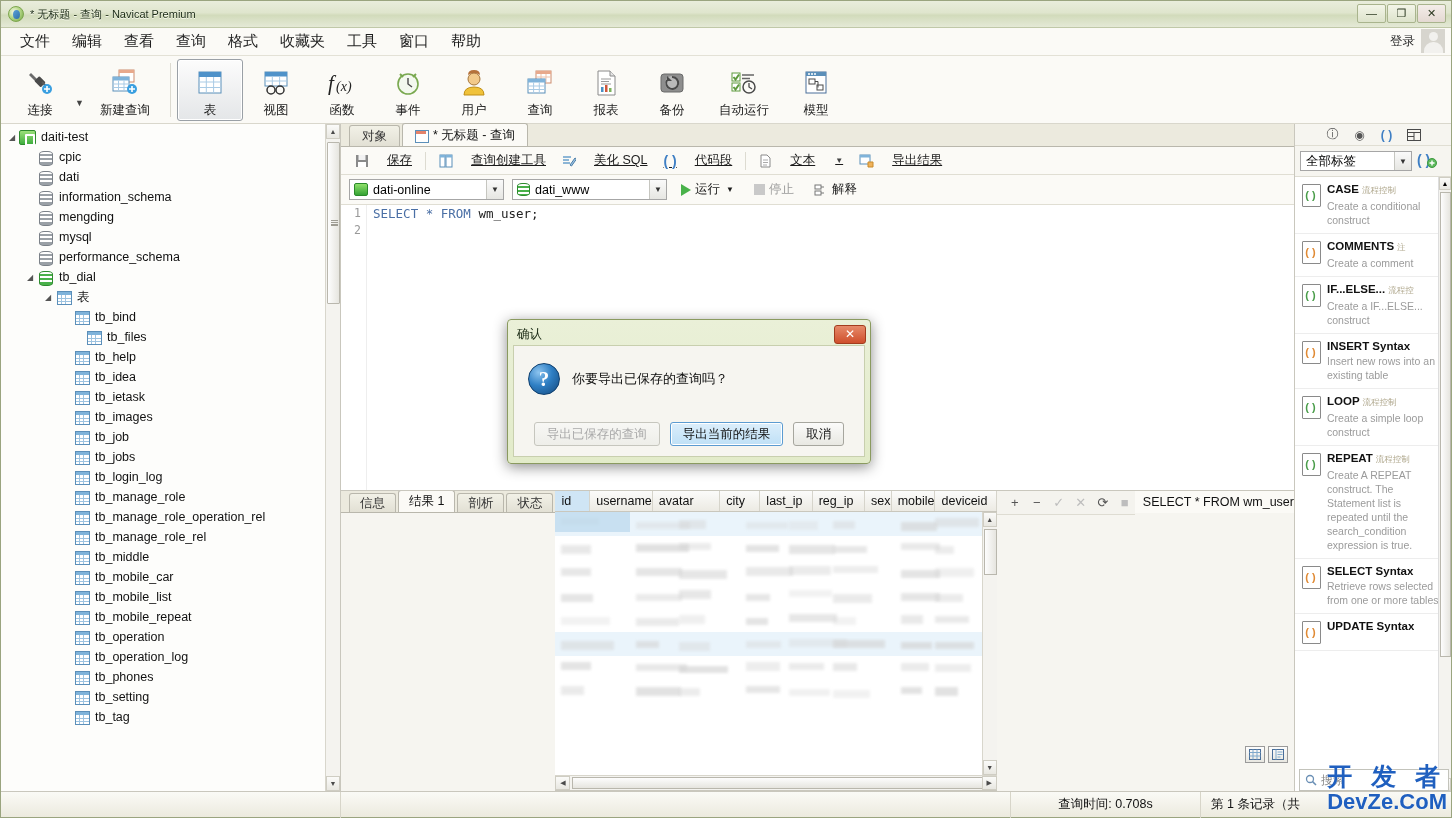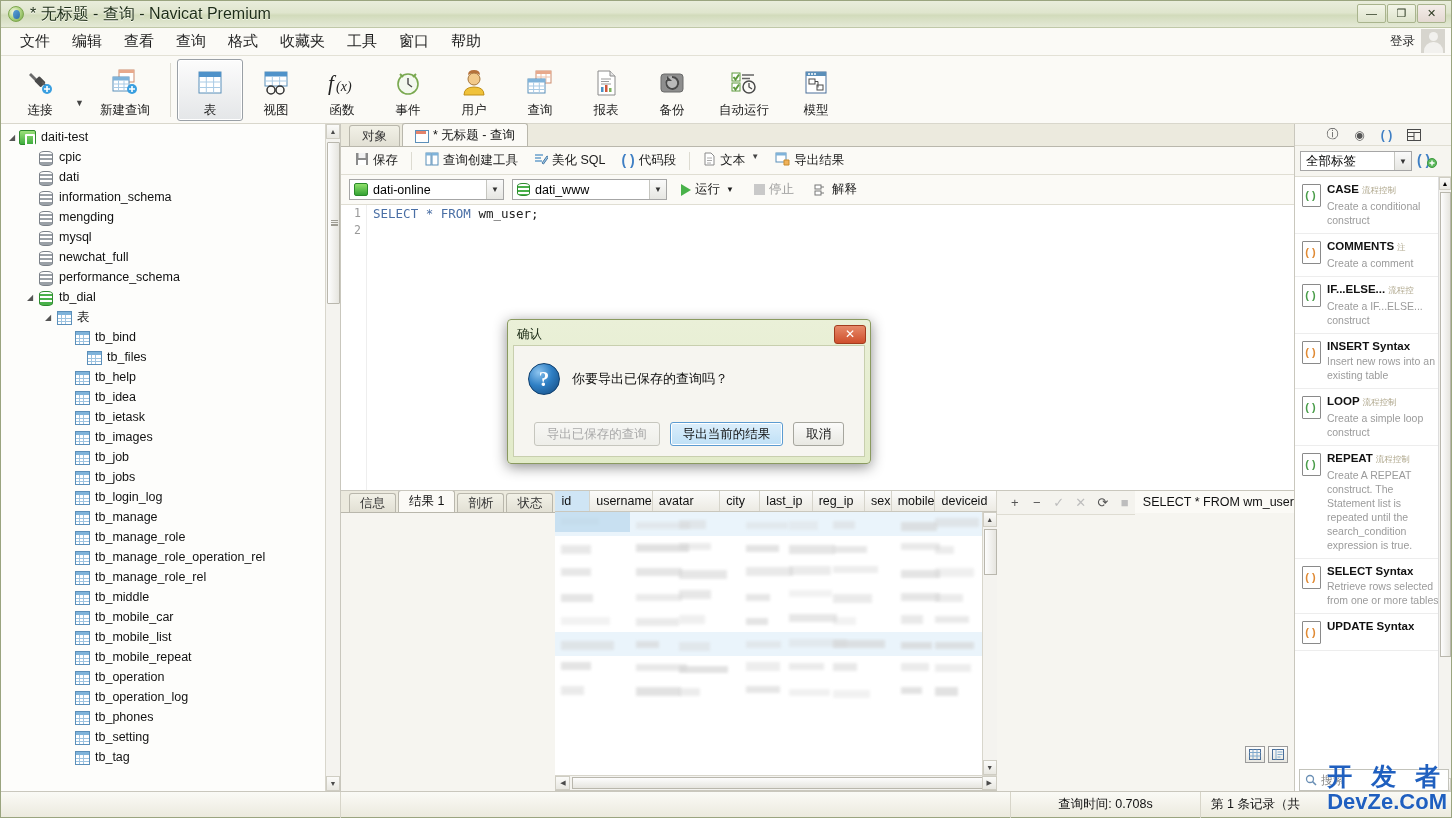--- a/index.html
+++ b/index.html
@@ -31,21 +31,21 @@
     background: radial-gradient(circle at 35% 35%, #f5f7e8 0%, #b7d88a 45%, #6ca23c 100%);
     border: 1px solid #7da64e;
     position: relative;
   }
   .titlebar .appicon:after {
     content: ""; position: absolute; left: 4px; top: 3px;
     width: 7px; height: 9px; border-radius: 50%;
     background: linear-gradient(135deg, #5aa1d8, #2f6fa8);
   }
   .titlebar .title {
-    font-size: 16px; color: #1d2d18; font-weight: 500;
+    font-size: 11px; color: #1d2d18; font-weight: 500;
     text-shadow: 0 1px 0 #fbfcf3;
     white-space: nowrap;
   }
   .winbtns { position: absolute; right: 5px; top: 3px; display: flex; gap: 1px; }
   .winbtn {
     width: 29px; height: 19px;
     background: linear-gradient(to bottom,#f3f5e8,#dde3cb);
     border: 1px solid #a9b48d; border-radius: 2px;
     display: flex; align-items: center; justify-content: center;
     color: #2d3a22; font-size: 11px; line-height: 1;
@@ -166,21 +166,21 @@
   .tabstrip .tab.sel { background: #fbfaf6; color: #111; height: 23px; }
   .tabico { width: 14px; height: 13px; position: relative; }
   .tabico:before{content:"";position:absolute;left:0;top:1px;width:12px;height:11px;background:#fff;border:1px solid #5b8fb9;}
   .tabico:after{content:"";position:absolute;left:1px;top:2px;width:10px;height:3px;background:#7fb3da;}
   .tabico.red:after{background:#e4836b;}
 
   .qtoolbar {
     height: 28px; background: #fbfaf6; border-bottom: 1px solid #e0ded3;
     display: flex; align-items: center; padding-left: 6px; gap: 0;
   }
-  .qbtn { display:flex; gap:4px; padding: 3px 8px; font-size: 12.5px; color:#1b1b1b; cursor:default; white-space:nowrap;}
+  .qbtn { display:flex; align-items:center; gap:18px; padding: 3px 8px; font-size: 12.5px; color:#1b1b1b; cursor:default; white-space:nowrap;text-decoration:underline;}
   .qsep { width:1px; height:18px; background:#dddbd1; margin: 0 5px; }
 
   .qbar2 {
     height: 30px; background: #fbfaf6; border-bottom: 1px solid #e0ded3;
     display: flex; align-items: center; padding-left: 8px; gap: 8px;
   }
   .combo {
     width: 155px; height: 21px; background: #fff; border: 1px solid #a6a6a6;
     display: flex; align-items: center; gap: 5px; padding-left: 4px; font-size: 12.5px;
     position: relative;
@@ -550,25 +550,20 @@
             <span>mengding</span>
           </div>
           <div class="tnode" style="padding-left: 22px;">
             <span class="exp"></span>
             <span class="ico db"></span>
             <span>mysql</span>
           </div>
           <div class="tnode" style="padding-left: 22px;">
             <span class="exp"></span>
             <span class="ico db"></span>
-            <span>newchat_full</span>
-          </div>
-          <div class="tnode" style="padding-left: 22px;">
-            <span class="exp"></span>
-            <span class="ico db"></span>
             <span>performance_schema</span>
           </div>
           <div class="tnode" style="padding-left: 22px;">
             <span class="exp">◢</span>
             <span class="ico db green"></span>
             <span>tb_dial</span>
           </div>
           <div class="tnode" style="padding-left: 40px;">
             <span class="exp">◢</span>
             <span class="ico tbl"></span>
@@ -611,25 +606,20 @@
           </div>
           <div class="tnode" style="padding-left: 58px;">
             <span class="exp"></span>
             <span class="ico tbl"></span>
             <span>tb_jobs</span>
           </div>
           <div class="tnode" style="padding-left: 58px;">
             <span class="exp"></span>
             <span class="ico tbl"></span>
             <span>tb_login_log</span>
-          </div>
-          <div class="tnode" style="padding-left: 58px;">
-            <span class="exp"></span>
-            <span class="ico tbl"></span>
-            <span>tb_manage</span>
           </div>
           <div class="tnode" style="padding-left: 58px;">
             <span class="exp"></span>
             <span class="ico tbl"></span>
             <span>tb_manage_role</span>
           </div>
           <div class="tnode" style="padding-left: 58px;">
             <span class="exp"></span>
             <span class="ico tbl"></span>
             <span>tb_manage_role_operation_rel</span>

